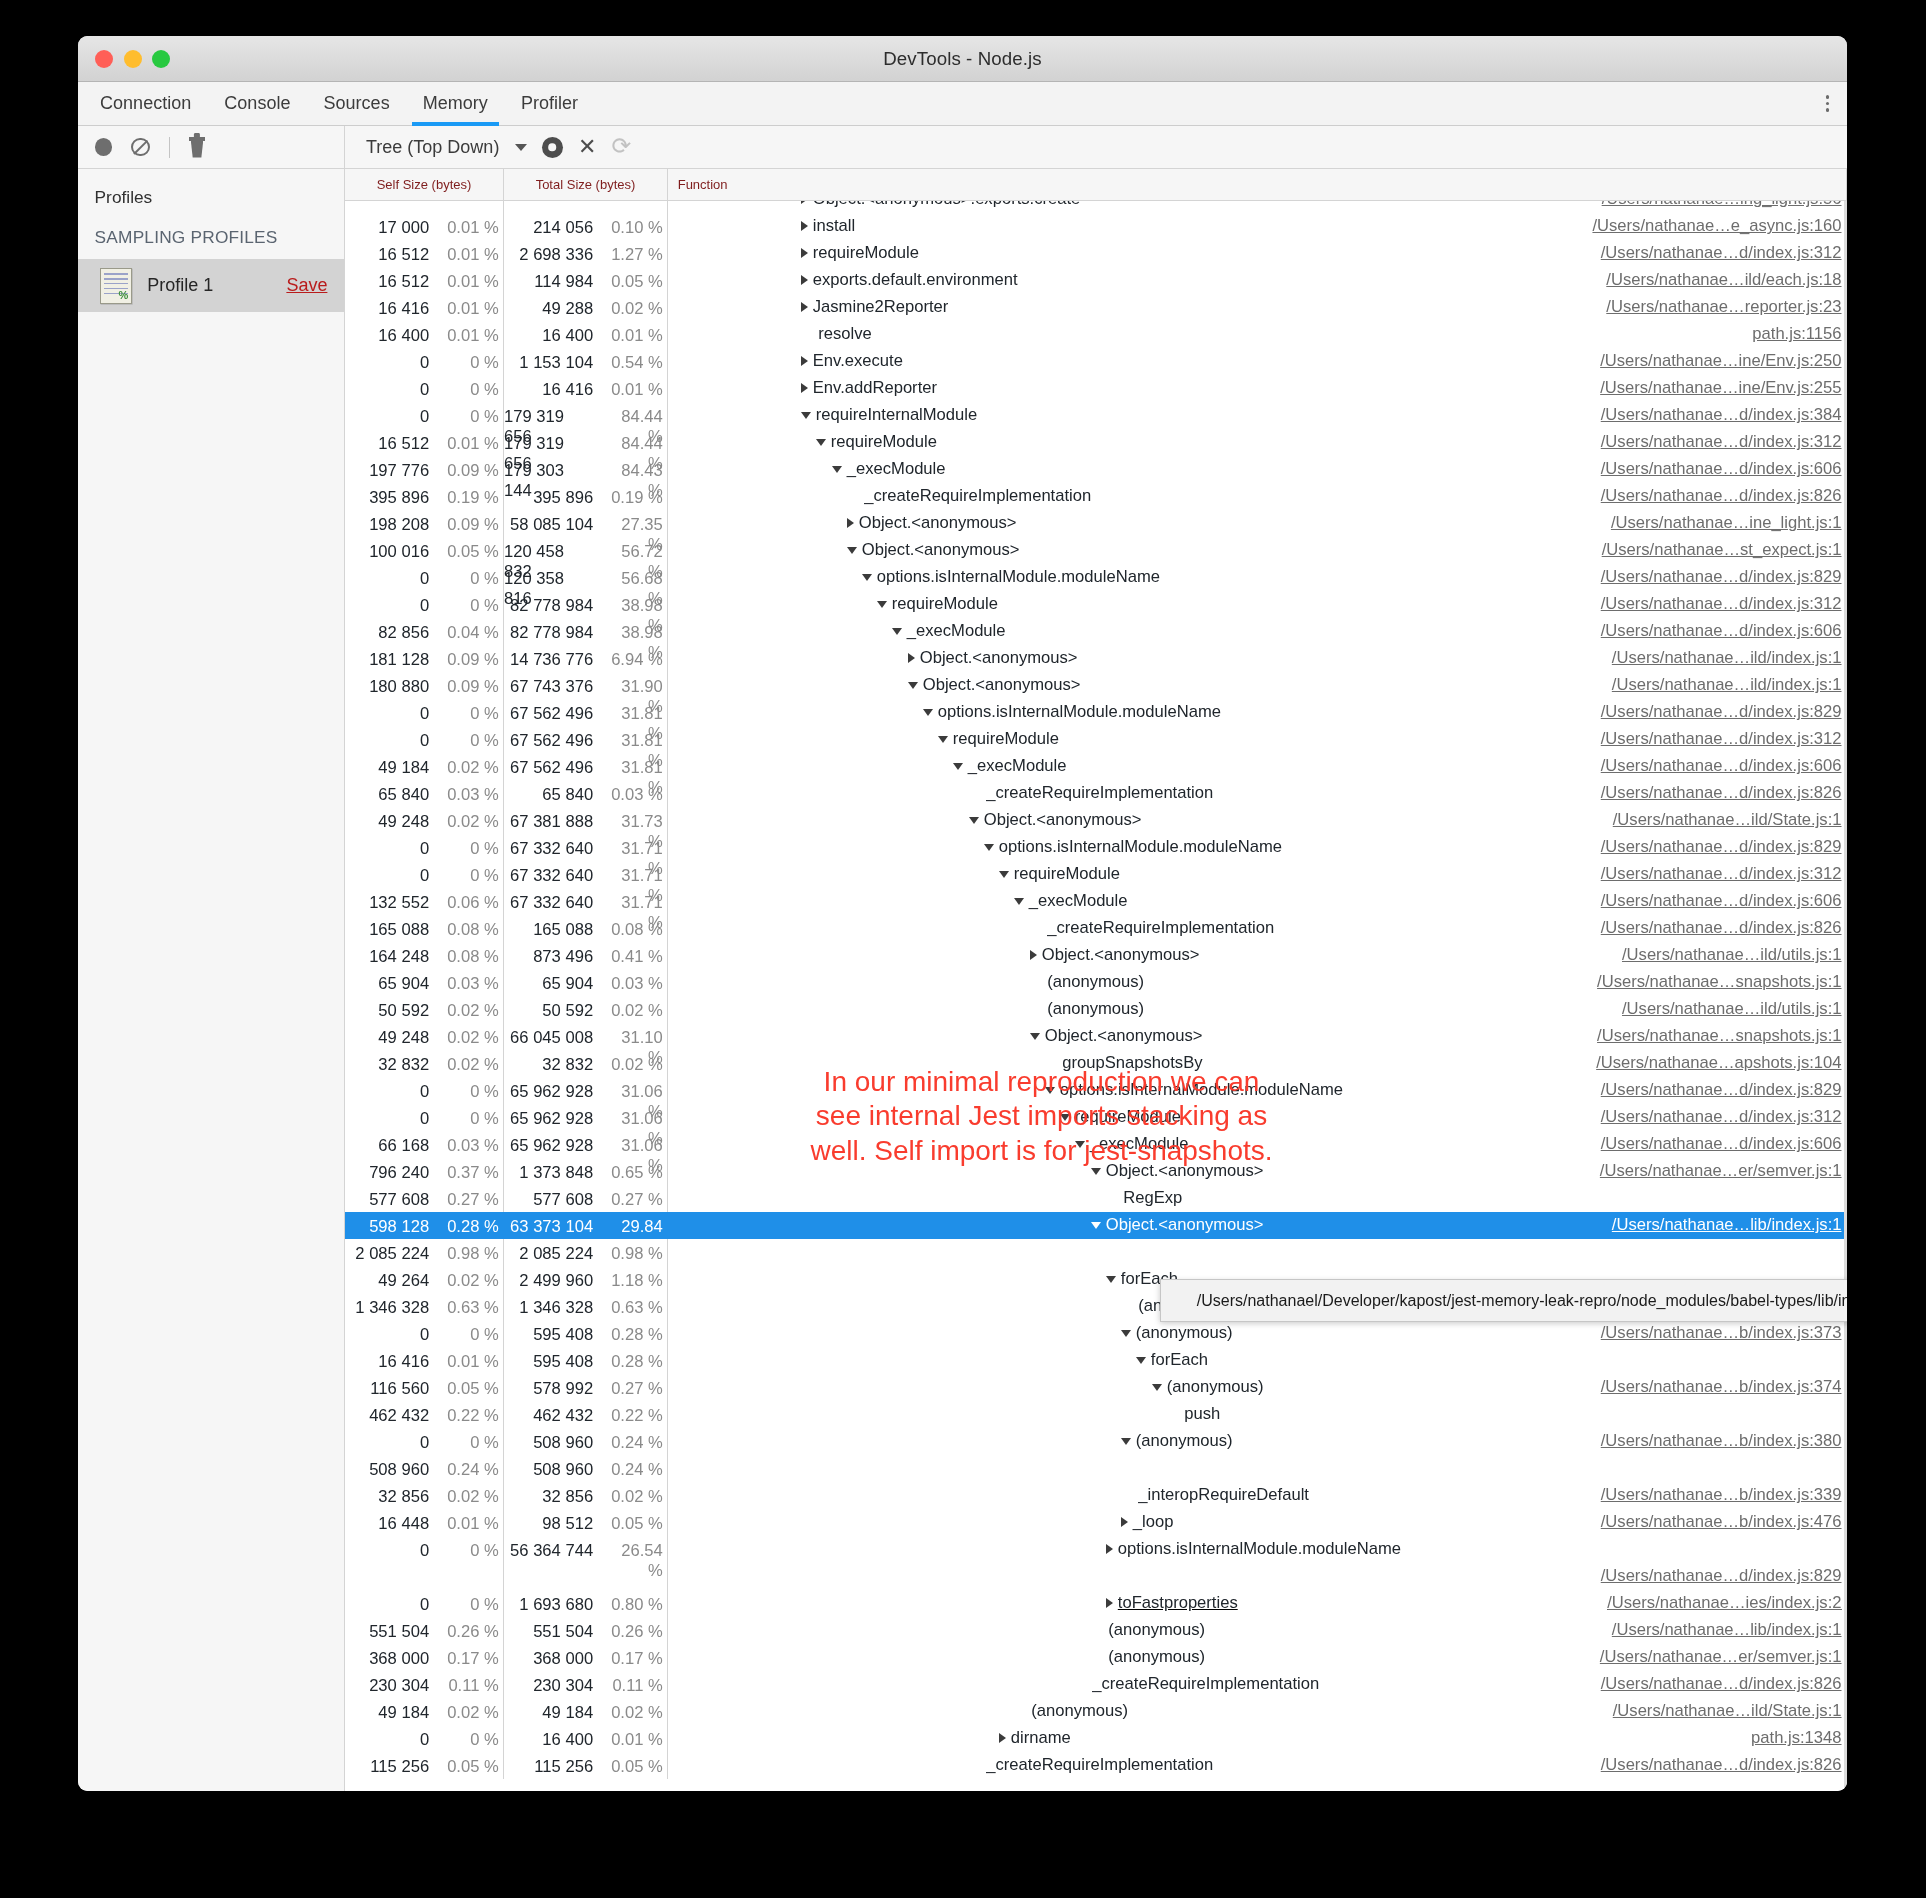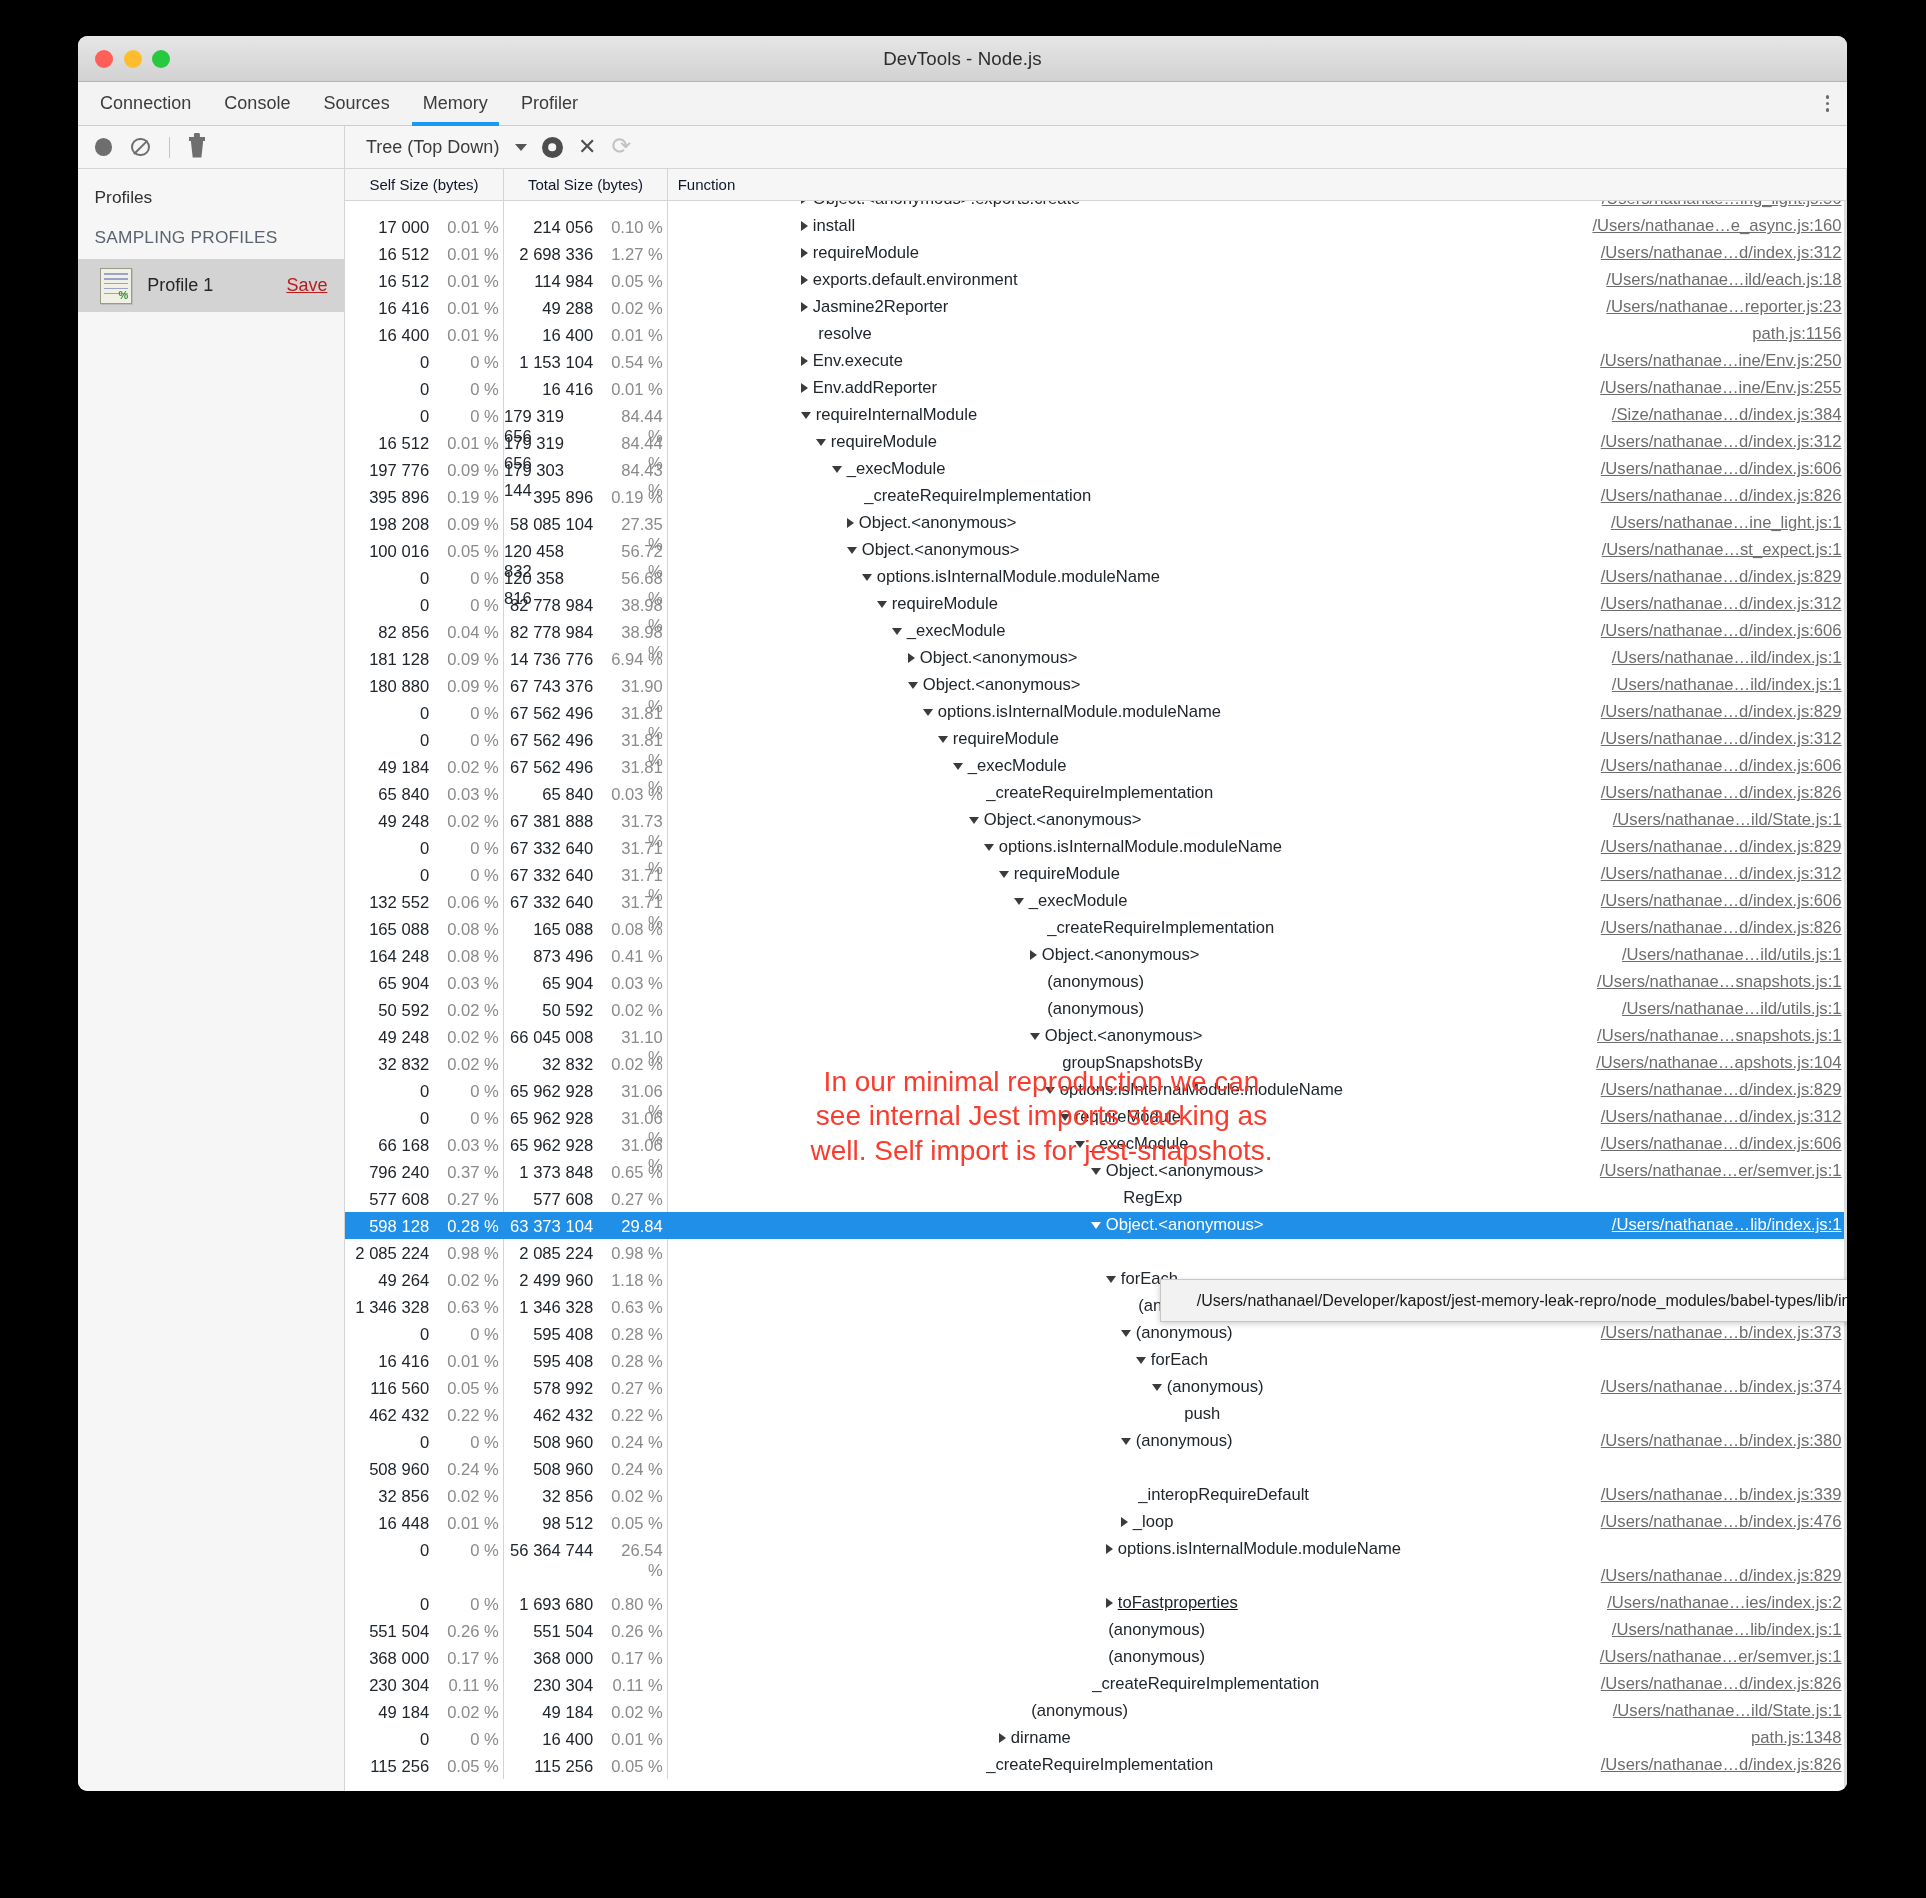--- a/index.html
+++ b/index.html
@@ -189,21 +189,21 @@
   }
 
   
   .grid-wrap { flex: 1; display: flex; flex-direction: column; background: #fff; min-width: 0; }
   .grid-header {
     display: flex; height: 32px;
     background: #f6f6f6; border-bottom: 0.7px solid #d4d4d4;
     flex: 0 0 32px;
   }
   .gh-cell {
-    font-size: 15px; color: #0f172a;
+    font-size: 13px; color: #7f1d1d;
     display: flex; align-items: center; justify-content: center;
     border-right: 0.7px solid #d4d4d4;
     cursor: default;
   }
   .gh-self  { width: 159px; flex: 0 0 159px; }
   .gh-total { width: 164px; flex: 0 0 164px; }
   .gh-func  { flex: 1; justify-content: flex-start; padding-left: 9.7px; }
 
   .grid-body { flex: 1; overflow: hidden; position: relative; }
   .row {
@@ -509,21 +509,21 @@
               </div>
               <div class="c-total">
                 <span class="num">179 319 656</span>
                 <span class="pct">84.44 %</span>
               </div>
               <div class="c-func" style="padding-left: 133px;">
                 <span class="fn-name">
                   <span class="tri open"></span>
                   <span>requireInternalModule</span>
                 </span>
-                <span class="fn-url">/Size/nathanae…d/index.js:384</span>
+                <span class="fn-url">/Users/nathanae…d/index.js:384</span>
               </div>
             </div>
             <div class="row">
               <div class="c-self">
                 <span class="num">16 512</span>
                 <span class="pct">0.01 %</span>
               </div>
               <div class="c-total">
                 <span class="num">179 319 656</span>
                 <span class="pct">84.44 %</span>

